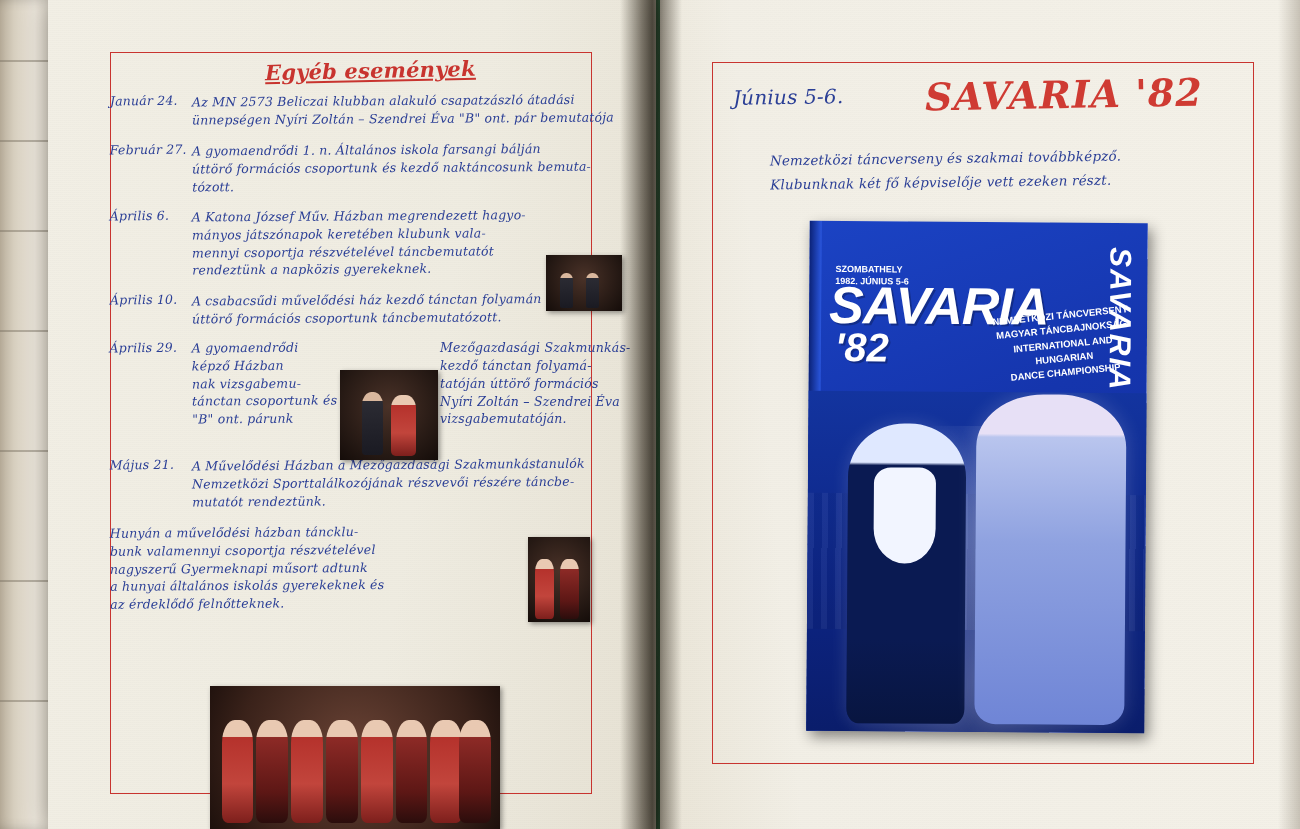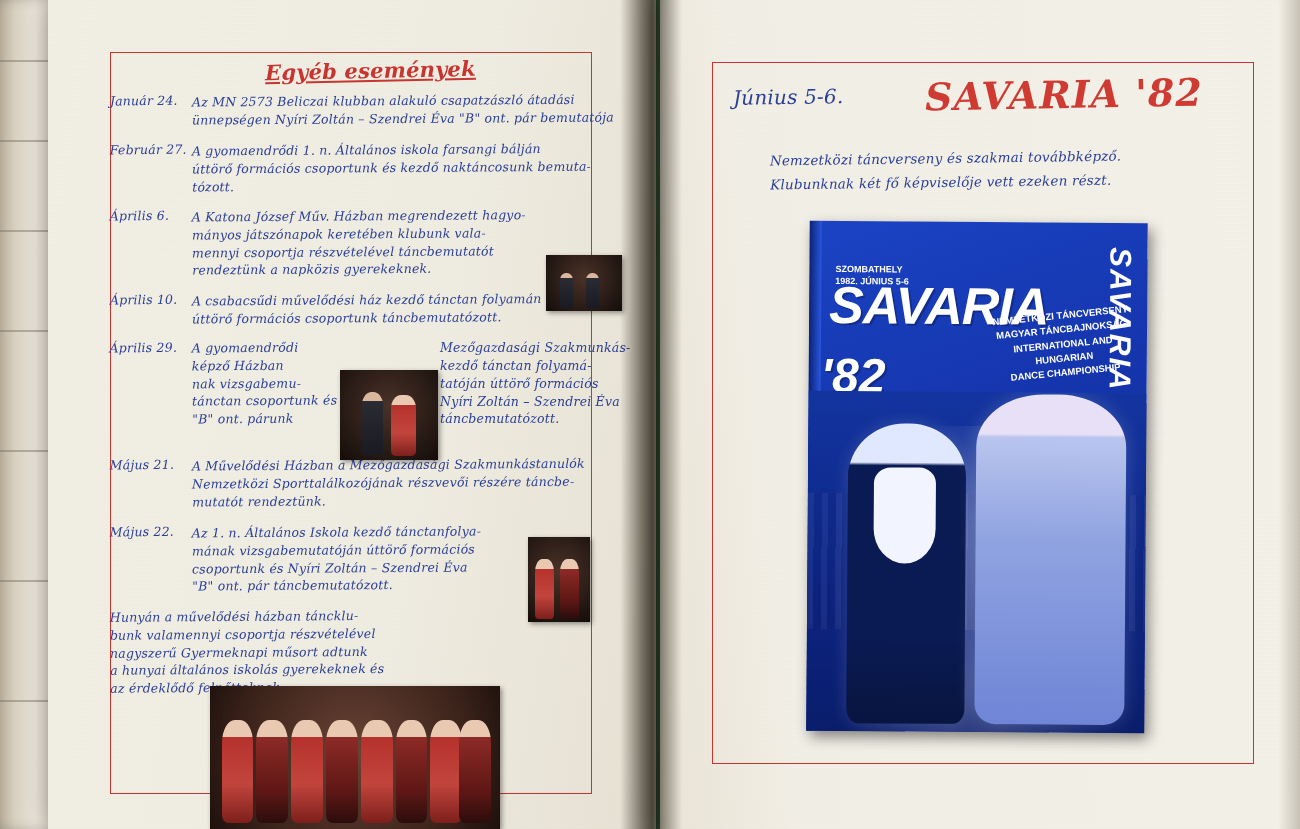--- a/index.html
+++ b/index.html
@@ -252,29 +252,28 @@
     font-size: 52px;
     font-weight: bold;
     font-style: italic;
     color: #fff;
     letter-spacing: -1px;
     font-family: "Liberation Sans", sans-serif;
     text-shadow: 2px 2px 0 rgba(0,0,0,0.25);
   }
   .bk-82 {
     position: absolute;
-    left: 12px;
+    left: 26px;
     top: 104px;
-    font-size: 48px;
+    font-size: 40px;
     font-weight: bold;
     font-style: italic;
     color: #fff;
     font-family: "Liberation Sans", sans-serif;
     text-shadow: 2px 2px 0 rgba(0,0,0,0.25);
-    margin-top: 23px;
   }
   .bk-side {
     position: absolute;
     right: 10px;
     top: 24px;
     color: #fff;
     font-size: 30px;
     font-weight: bold;
     font-style: italic;
     font-family: "Liberation Sans", sans-serif;
@@ -433,42 +432,33 @@
         <div>képző Házban</div>
         <div>nak vizsgabemu-</div>
         <div>tánctan csoportunk és</div>
         <div>"B" ont. párunk</div>
       </div>
       <div class="hand" style="position:absolute;left:330px;width:230px;font-size:12.5px;line-height:1.42;">
         <div>Mezőgazdasági Szakmunkás-</div>
         <div>kezdő tánctan folyamá-</div>
         <div>tatóján úttörő formációs</div>
         <div>Nyíri Zoltán – Szendrei Éva</div>
-        <div>táncbemutatózott.</div>
+        <div>vizsgabemutatóján.</div>
       </div>
     </div>
 
     <div class="entry">
       <div class="hand date">Május 21.</div>
       <div class="hand body">
         <div>A Művelődési Házban a Mezőgazdasági Szakmunkástanulók</div>
         <div>Nemzetközi Sporttalálkozójának részvevői részére táncbe-</div>
         <div>mutatót rendeztünk.</div>
       </div>
     </div>
 
-    <div class="entry">
-      <div class="hand date">Május 22.</div>
-      <div class="hand body">
-        <div>Az 1. n. Általános Iskola kezdő tánctanfolya-</div>
-        <div>mának vizsgabemutatóján úttörő formációs</div>
-        <div>csoportunk és Nyíri Zoltán – Szendrei Éva</div>
-        <div>"B" ont. pár táncbemutatózott.</div>
-      </div>
-    </div>
 
     <div class="entry">
       <div class="hand body">
         <div>Hunyán a művelődési házban táncklu-</div>
         <div>bunk valamennyi csoportja részvételével</div>
         <div>nagyszerű Gyermeknapi műsort adtunk</div>
         <div>a hunyai általános iskolás gyerekeknek és</div>
         <div>az érdeklődő felnőtteknek.</div>
       </div>
     </div>

